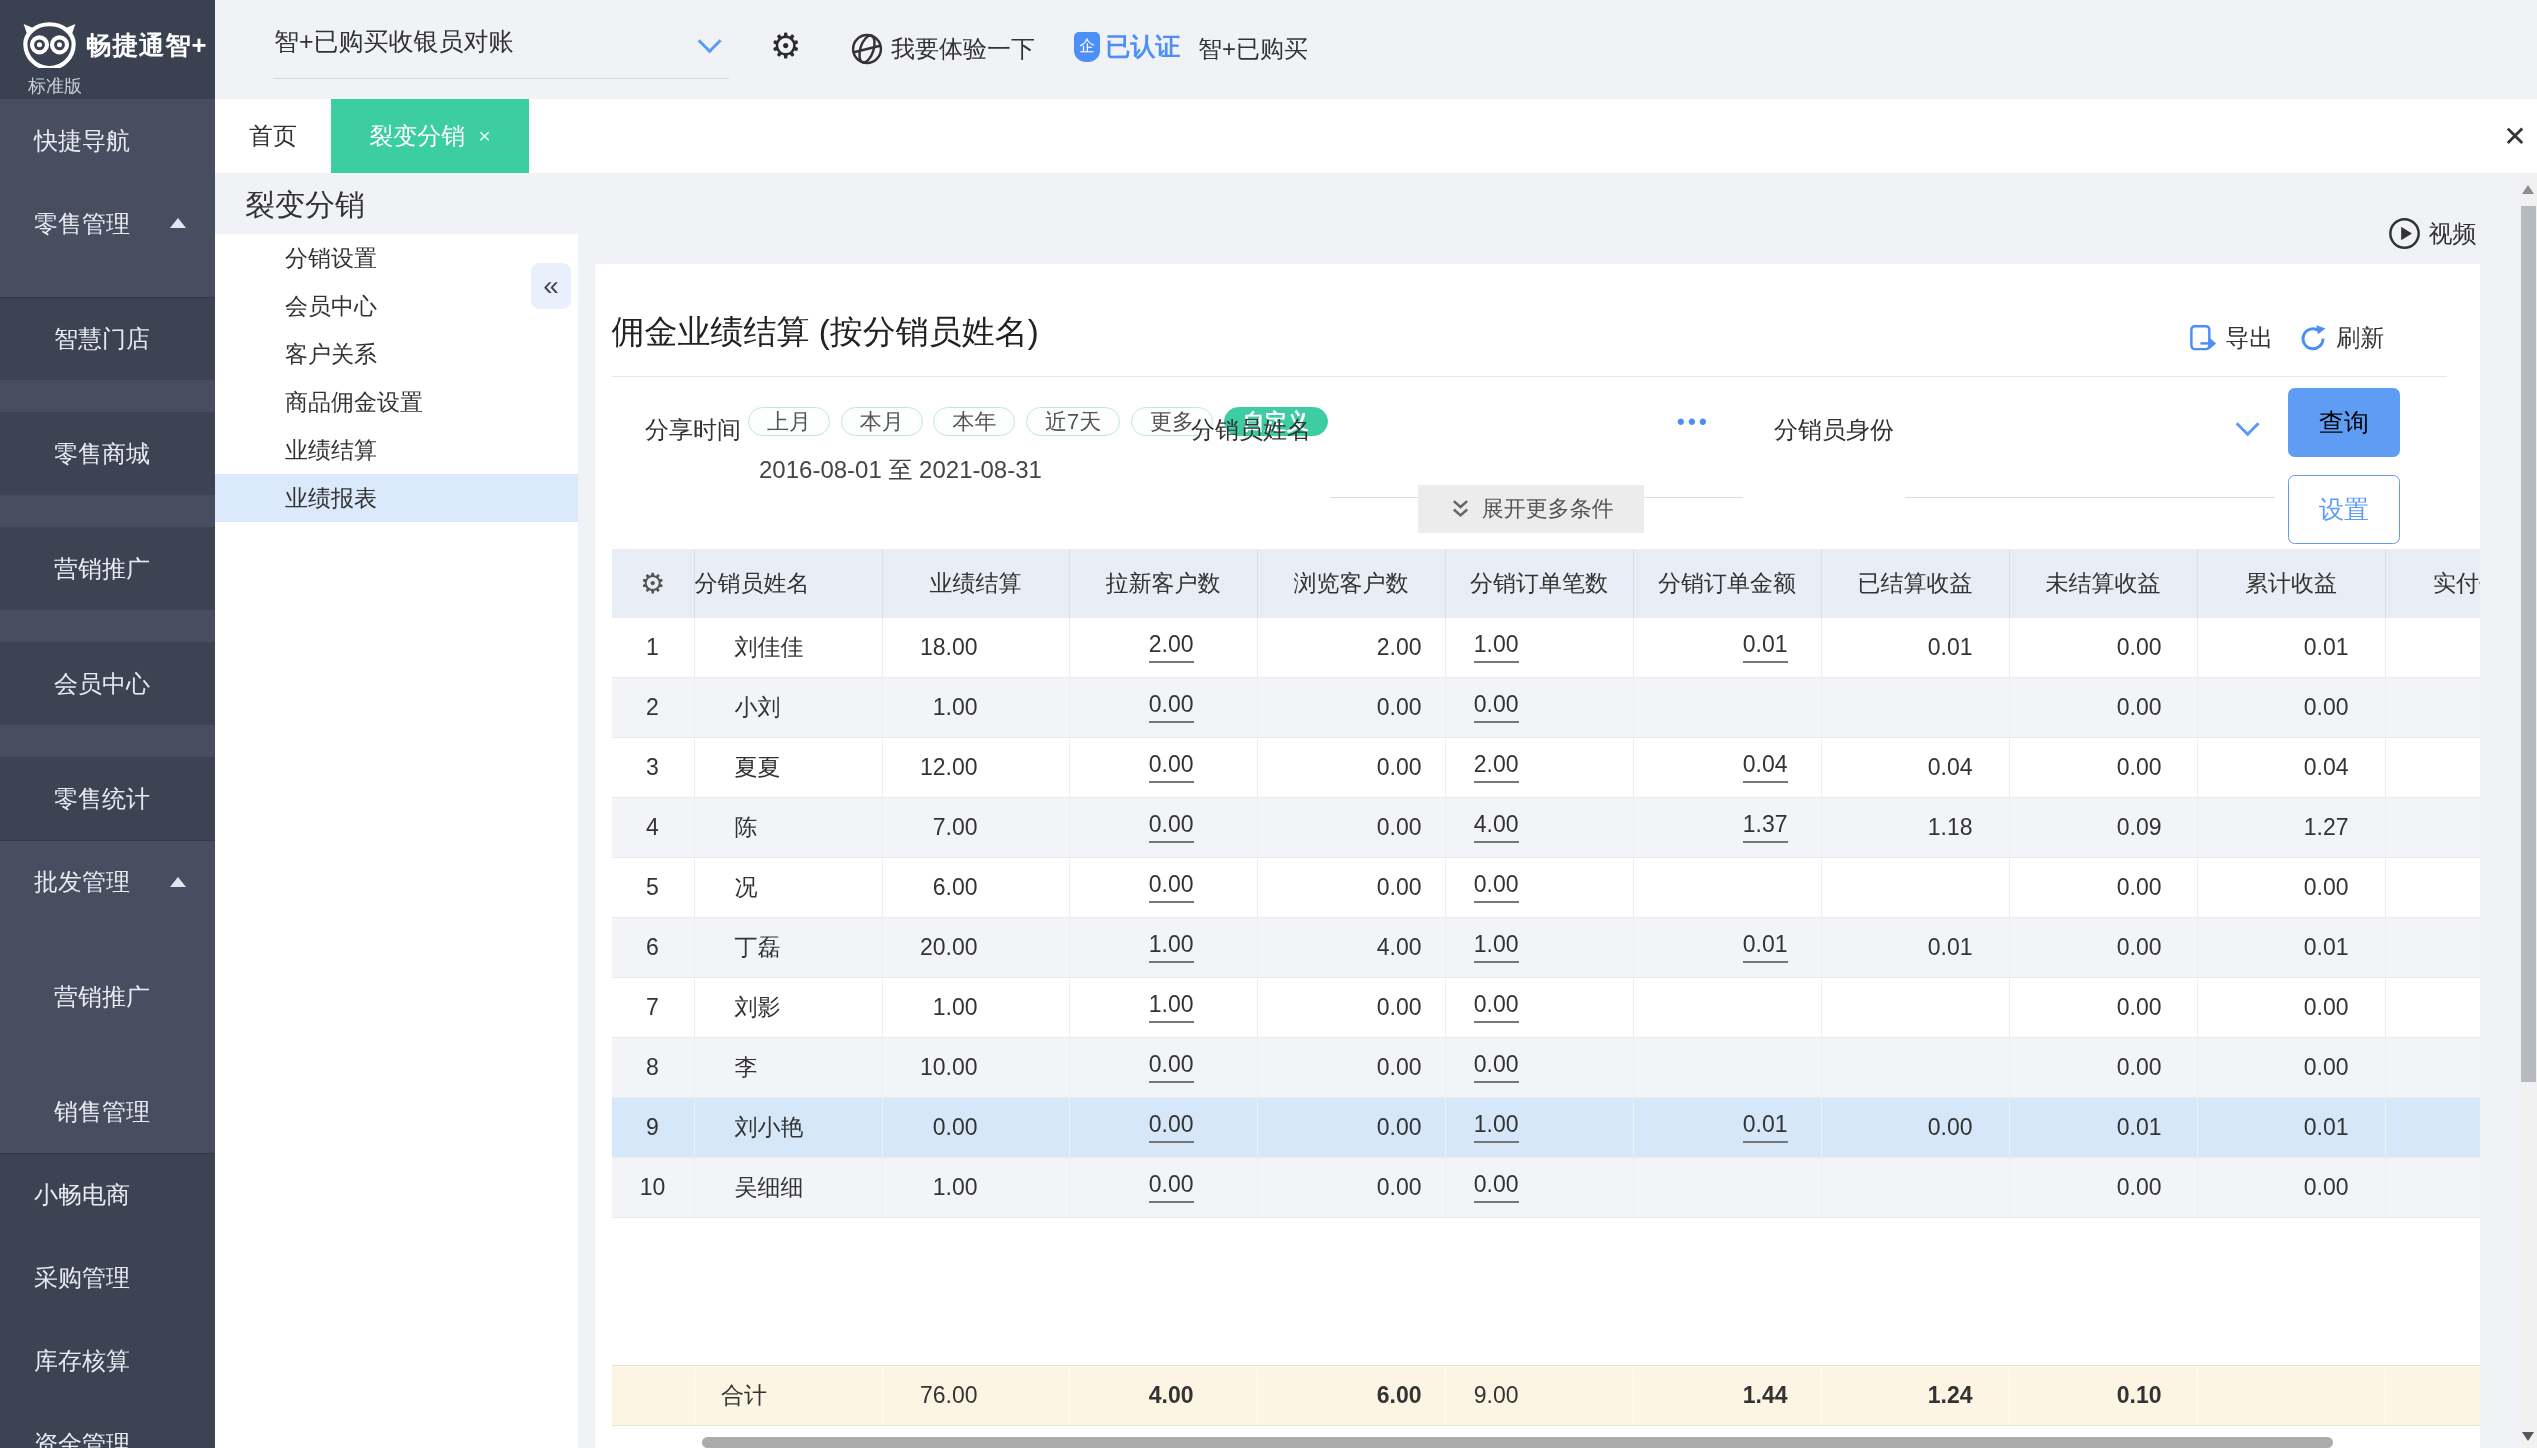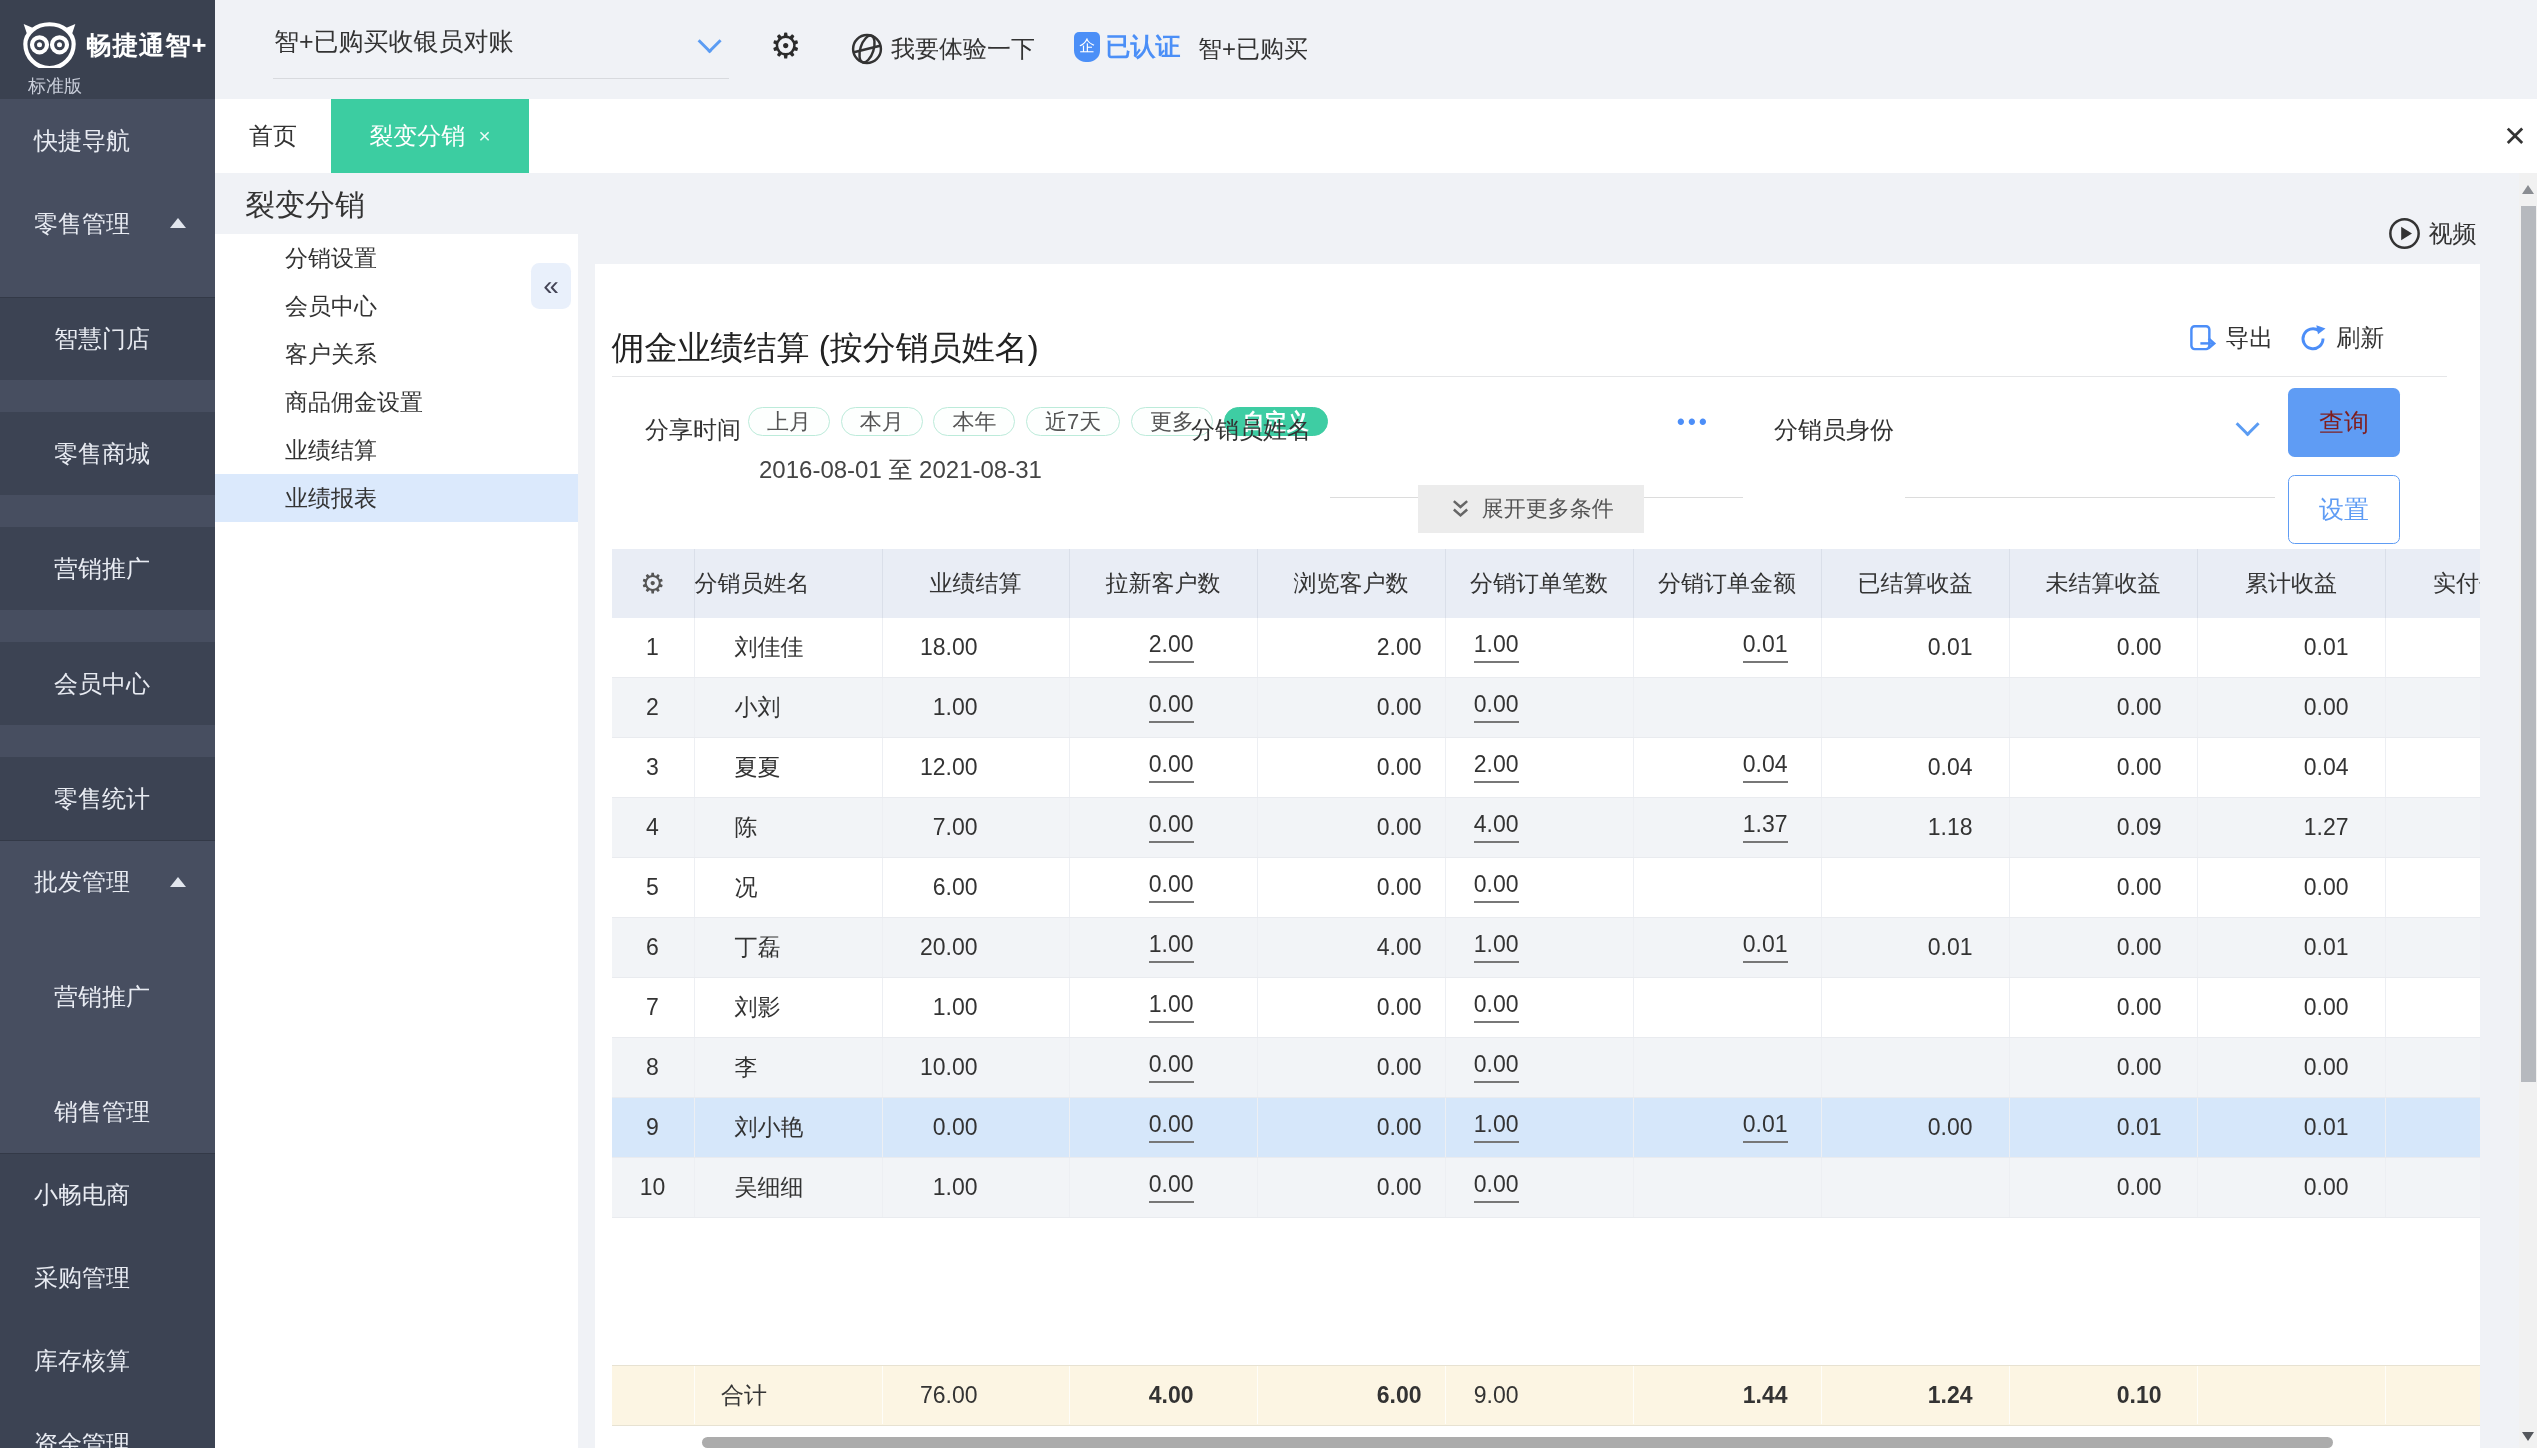--- a/index.html
+++ b/index.html
@@ -48,38 +48,38 @@
   #pageband .video svg{margin-right:6.6px;}
 
   
   #subnav{left:215px;top:234px;width:363px;height:1215px;background:#fff;z-index:2;}
   .sub-item{height:48px;display:flex;align-items:center;padding-left:70px;font-size:23px;color:#333;}
   .sub-item.sel{background:#DBE9FC;}
   #collapse{position:absolute;left:316px;top:29px;width:40px;height:46px;background:#E9F0FB;border-radius:8.3px;display:flex;align-items:center;justify-content:center;font-size:28px;color:#445;}
 
   
   #panel{left:595px;top:264px;width:1885px;height:1185px;background:#fff;z-index:2;overflow:hidden;}
-  #main-title{position:absolute;left:16.5px;top:46px;font-size:33px;color:#222;margin-top:16px;}
+  #main-title{position:absolute;left:16.5px;top:46px;font-size:33px;color:#222;}
   .tool-btn{position:absolute;top:58px;display:flex;align-items:center;font-size:24px;color:#333;}
   .tool-btn svg{margin-right:8.3px;}
   #btn-export{left:1592px;}
   #btn-refresh{left:1703px;}
   #title-divider{position:absolute;left:16.5px;top:112px;width:1835px;border-bottom:1.7px solid #E5E6E8;}
 
   
   .flabel{position:absolute;top:150px;font-size:24px;color:#333;}
   #pill-row{position:absolute;left:153px;top:143px;display:flex;gap:10.7px;}
   .pill{height:29px;border:1.7px solid #BCEBDA;border-radius:22px;background:#FDFFFE;color:#555;font-size:22px;display:flex;align-items:center;padding:0 18px;}
   .pill.active{background:#3ECDA3;border-color:#3ECDA3;color:#fff;font-weight:bold;}
   #date-range{position:absolute;left:164px;top:190px;font-size:24px;color:#444;}
   #name-underline{position:absolute;left:735px;top:233px;width:413px;border-bottom:1.7px solid #DCDCDC;}
   #dots{position:absolute;left:1082px;top:145px;color:#4C8EF8;font-size:22px;font-weight:bold;letter-spacing:3.3px;}
   #identity-underline{position:absolute;left:1310px;top:233px;width:370px;border-bottom:1.7px solid #DCDCDC;}
   #identity-chev{position:absolute;left:1644px;top:152px;}
-  #btn-search{position:absolute;left:1693px;top:124px;width:112px;height:69px;background:#5F9CF4;border-radius:6.6px;color:#7f1d1d;font-size:25px;display:flex;align-items:center;justify-content:center;}
+  #btn-search{position:absolute;left:1693px;top:124px;width:112px;height:69px;background:#5F9CF4;border-radius:6.6px;color:#000000;font-size:25px;display:flex;align-items:center;justify-content:center;}
   #btn-settings{position:absolute;left:1693px;top:211px;width:112px;height:69px;background:#fff;border:1.7px solid #5F9CF4;border-radius:6.6px;color:#5F9CF4;font-size:25px;display:flex;align-items:center;justify-content:center;}
   #expand-more{position:absolute;left:823px;top:221px;width:226px;height:48px;background:#ECECEC;display:flex;align-items:center;justify-content:center;font-size:22px;color:#555;}
   #expand-more svg{margin-right:8.3px;}
 
   
   #table{position:absolute;left:16.5px;top:285px;width:1868px;height:900px;overflow:hidden;}
   .tr{display:flex;width:2148px;}
   .td,.th{flex:none;display:flex;align-items:center;font-size:23px;color:#333;}
   .thead{height:69px;background:#E9EDF5;}
   .th{justify-content:center;border-right:1.7px solid #DADFE9;height:69px;}

